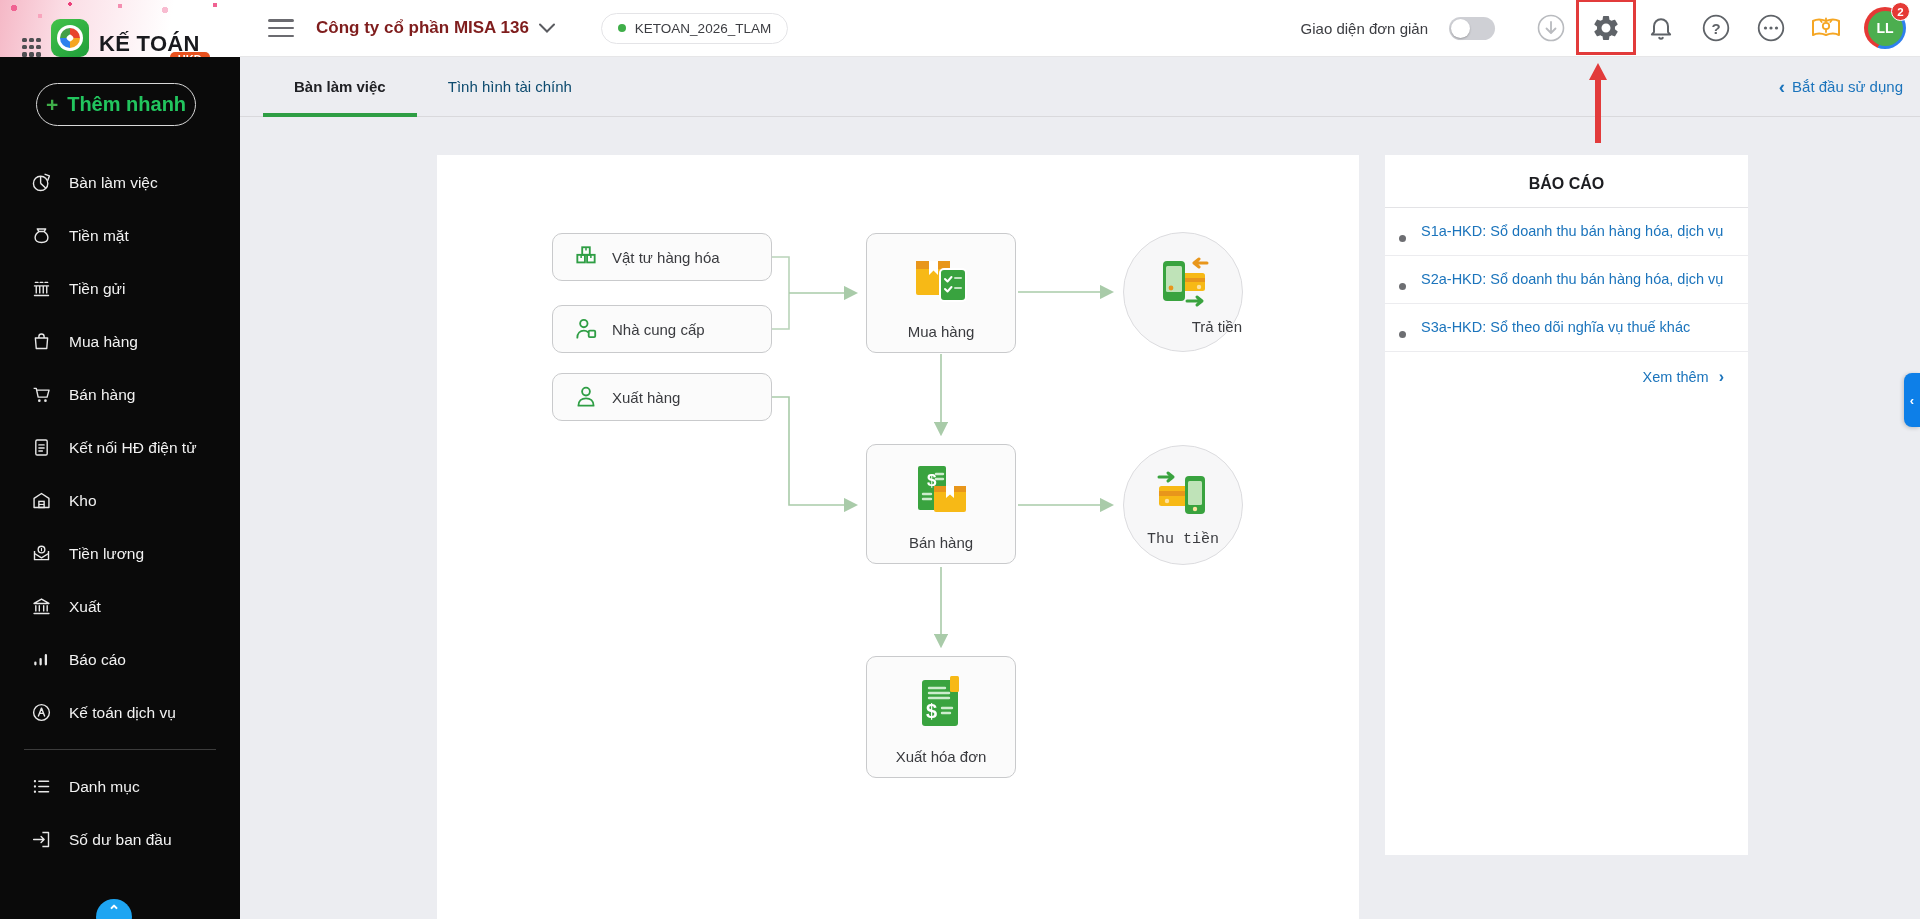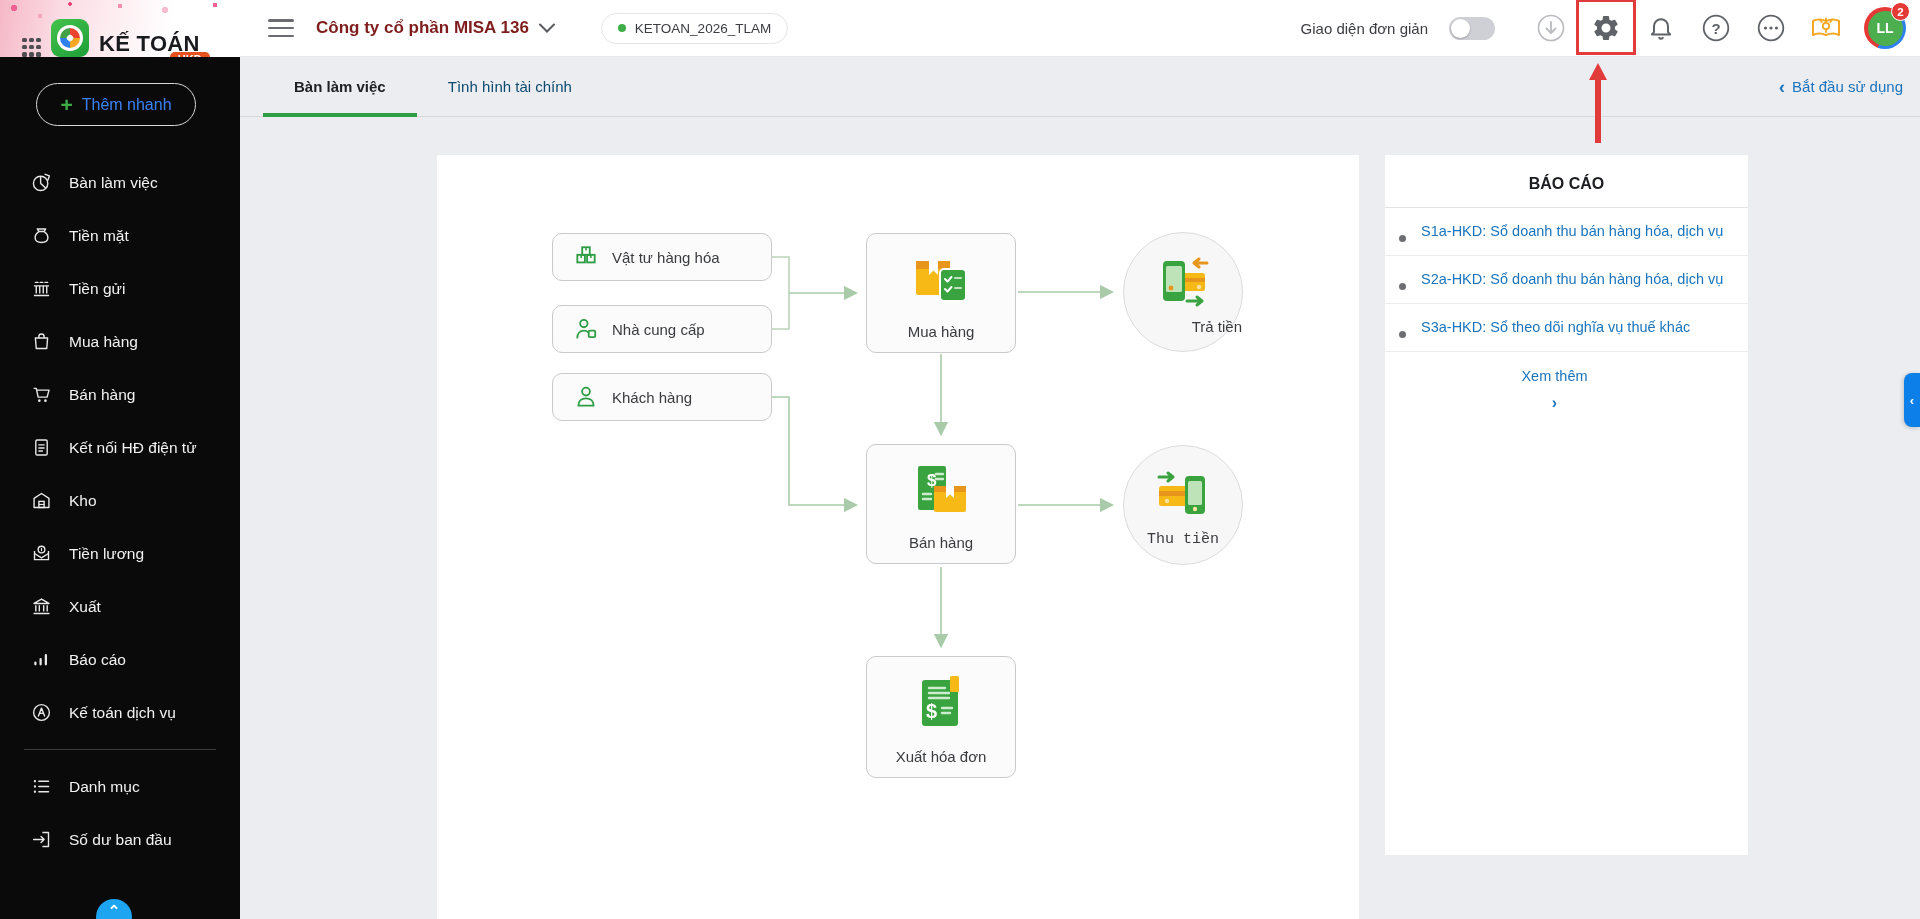--- a/index.html
+++ b/index.html
@@ -43,21 +43,21 @@
   .avatar .inner { width:35px; height:35px; border-radius:50%; background:#4cae4f; color:#fff; font-size:14px; font-weight:700; display:flex; align-items:center; justify-content:center; }
   .avatar .count { position:absolute; right:-4px; top:-5px; background:#e53935; color:#fff; width:19px; height:19px; border-radius:50%; font-size:11.5px; font-weight:700; display:flex; align-items:center; justify-content:center; border:1.5px solid #fff; }
 
   
   .red-arrow { position:absolute; left:1588px; top:63px; width:20px; height:80px; z-index:30; pointer-events:none; }
 
   
   .sidebar { position:absolute; left:0; top:57px; width:240px; height:862px; background:#0a0a0a; z-index:6; }
   .quick-add { margin:26px 0 0 36px; width:160px; height:43px; border:1.5px solid #d8d8d8; border-radius:22px; display:flex; align-items:center; justify-content:center; gap:9px; cursor:pointer; }
   .quick-add .plus { color:#3fae49; font-size:21px; font-weight:700; line-height:1; }
-  .quick-add .qa-label { color:#3b82f6; font-size:16px; font-weight:400; }
+  .quick-add .qa-label { color:#22c55e; font-size:20px; font-weight:700; }
   .menu { margin-top:30px; }
   .menu-item { height:53px; display:flex; align-items:center; gap:17px; padding-left:31px; cursor:pointer; }
   .menu-item svg { flex:0 0 auto; }
   .menu-item .mi-label { color:#f2f2f2; font-size:15.5px; }
   .menu-divider { height:1px; background:#3c3c3c; margin:10px 24px; }
   .chat-fab { position:absolute; left:96px; bottom:-16px; width:36px; height:36px; border-radius:50%; background:#1ea5f2; color:#fff; display:flex; align-items:flex-start; justify-content:center; font-size:15px; font-weight:700; cursor:pointer; }
   .chat-fab span { margin-top:3px; }
 
   
   .content { position:absolute; left:240px; top:57px; width:1680px; height:862px; background:#ecedf1; }
@@ -82,21 +82,21 @@
   .circ { width:120px; height:120px; border-radius:50%; background:#f7f7f8; border:1px solid #dcdcdf; display:flex; flex-direction:column; align-items:center; justify-content:flex-end; padding-bottom:16px; cursor:pointer; }
   .circ .node-icon { position:absolute; top:24px; left:50%; transform:translateX(-50%); }
   .circ .circ-label { font-size:15px; color:#3a3b3f; }
   .arrows-svg { position:absolute; left:0; top:0; pointer-events:none; }
 
   
   .report-title { text-align:center; font-size:16px; font-weight:700; color:#1c1d21; padding:20px 0 14px; border-bottom:1px solid #e3e3e6; }
   .report-item { display:flex; gap:15px; padding:13px 18px 13px 14px; border-bottom:1px solid #ececef; cursor:pointer; }
   .report-item .bullet { flex:0 0 auto; width:7px; height:7px; border-radius:50%; background:#6d6e72; margin-top:14px; }
   .report-item .rep-link { color:#1b74bc; font-size:14.5px; line-height:1.45; }
-  .see-more { display:flex; align-items:center; justify-content:flex-end; gap:10px; color:#1b74bc; font-size:14.5px; padding:16px 24px 0 0; cursor:pointer;flex-direction:column; }
+  .see-more { display:flex; align-items:center; justify-content:flex-end; gap:10px; color:#1b74bc; font-size:14.5px; padding:16px 24px 0 0; cursor:pointer; }
   .see-more .chev { font-size:16px; font-weight:700; }
 
   .edge-tab { position:absolute; right:0; top:316px; width:16px; height:54px; background:#0d7fe8; border-radius:8px 0 0 8px; display:flex; align-items:center; justify-content:center; color:#fff; font-size:13px; font-weight:700; cursor:pointer; box-shadow:-1px 1px 4px rgba(0,0,0,.2); }
 </style>
 </head>
 <body>
 
 <div class="topbar">
   <div class="brand-zone">
     <div class="grid-icon">
@@ -360,21 +360,21 @@
           <path d="M4 20c0-4 2.5-6.5 6-6.5 1.5 0 2.8.4 3.8 1.2" fill="none" stroke="#2e9e44" stroke-width="1.7" stroke-linecap="round"></path>
           <rect x="14.5" y="13.5" width="6" height="6" rx="1" fill="none" stroke="#2e9e44" stroke-width="1.7"></rect>
         </svg>
       <span class="pill-label">Nhà cung cấp</span>
     </div>
     <div class="flow-node pill" style="left:115px;top:218px;">
       <svg width="26" height="26" viewBox="0 0 24 24">
           <circle cx="12" cy="7" r="3.6" fill="none" stroke="#2e9e44" stroke-width="1.7"></circle>
           <path d="M5 20c0-4.2 3-6.8 7-6.8s7 2.6 7 6.8z" fill="none" stroke="#2e9e44" stroke-width="1.7" stroke-linejoin="round"></path>
         </svg>
-      <span class="pill-label">Khách hàng</span>
+      <span class="pill-label">Xuất hàng</span>
     </div>
 
     <div class="flow-node proc" style="left:429px;top:78px;">
       <svg class="node-icon" width="62" height="56" viewBox="0 0 62 56">
         <rect x="6" y="10" width="34" height="34" rx="2" fill="#f7b916"></rect>
         <rect x="6" y="10" width="34" height="8" fill="#e8961b"></rect>
         <polygon points="19,10 28,10 28,24 23.5,19.5 19,24" fill="#fff"></polygon>
         <rect x="30" y="18" width="26" height="32" rx="4" fill="#39a33f" stroke="#fff" stroke-width="2"></rect>
         <path d="M35 28l2.5 2.5 4-4.5M35 38l2.5 2.5 4-4.5" fill="none" stroke="#fff" stroke-width="2" stroke-linecap="round" stroke-linejoin="round"></path>
         <path d="M45 27h6M45 37h6" stroke="#bfe3c0" stroke-width="2" stroke-linecap="round"></path>

